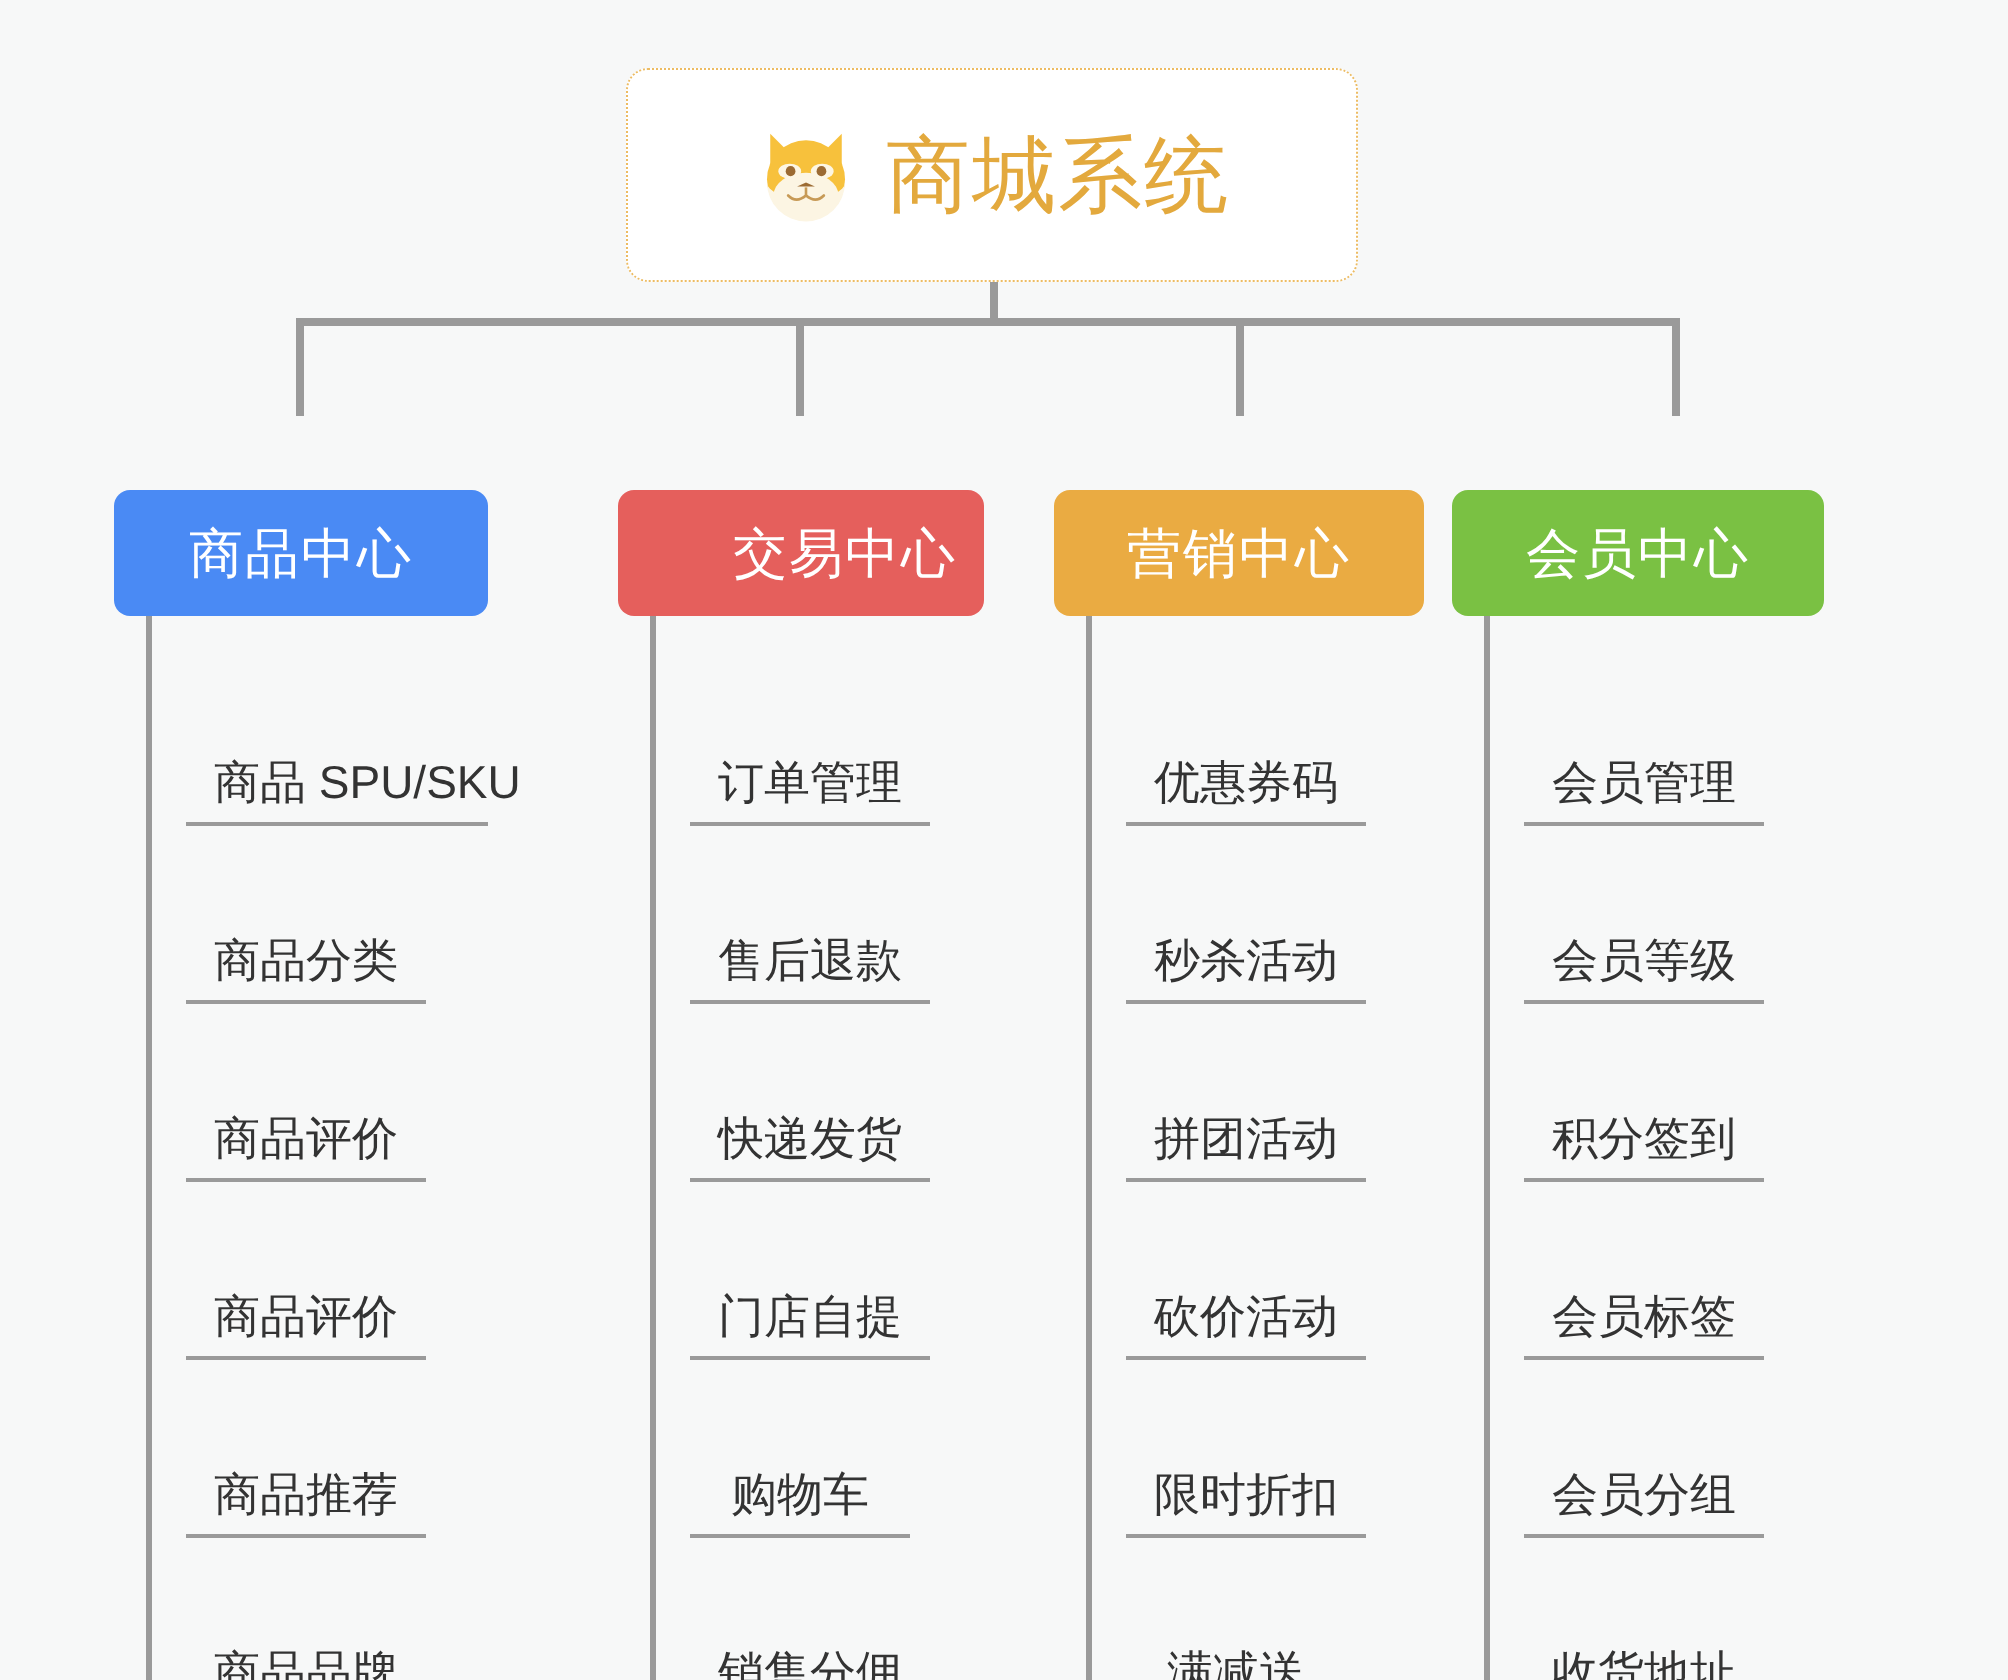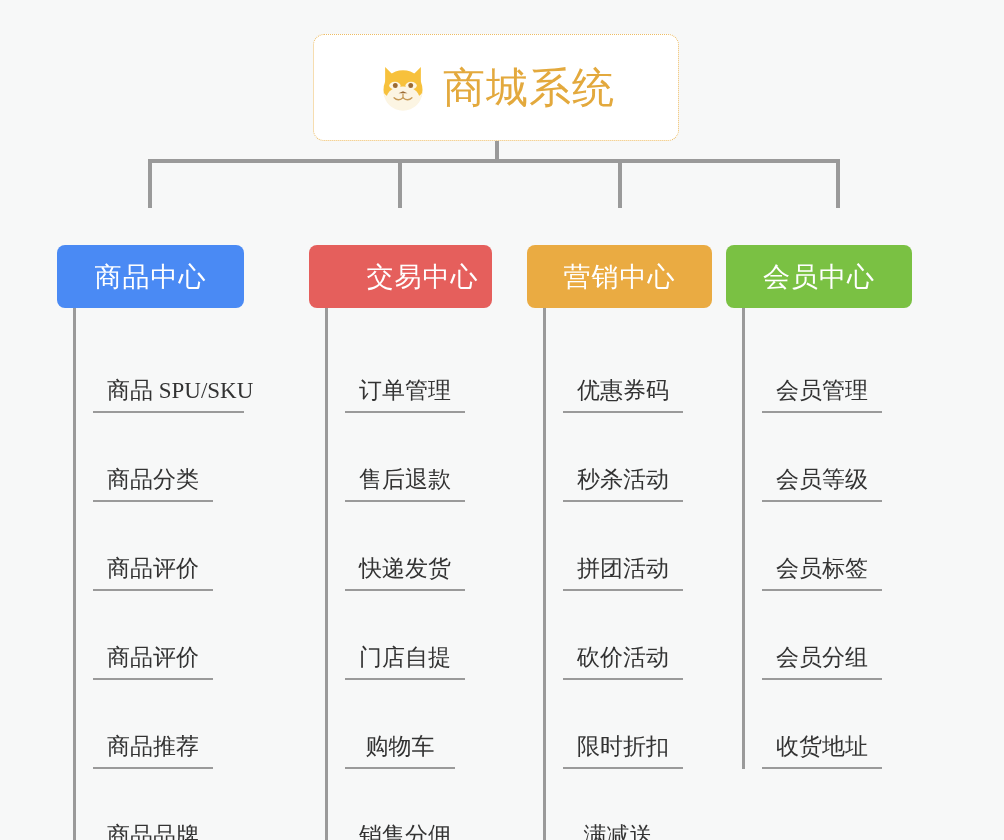--- a/index.html
+++ b/index.html
@@ -10,21 +10,20 @@
     background: #f7f8f8;
     font-family: "Liberation Sans", "DejaVu Sans", sans-serif;
     overflow: hidden;
   }
 
   #mindmap {
     position: relative;
     width: 896px;
     height: 840px;
     background: #f7f8f8;
-    font-family: Liberation Serif, serif;
   }
 
   
   .root-node {
     position: absolute;
     left: 313px;
     top: 34px;
     width: 366px;
     height: 107px;
     background: #ffffff;
@@ -204,20 +203,23 @@
       <div class="branch" style="left: 726px; width: 186px;">
         <div class="branch-header" style="background: rgb(122, 193, 67); width: 186px;">会员中心</div>
         <div class="branch-body">
           <div class="leaf">
             <span class="leaf-label">会员管理</span>
           </div>
           <div class="leaf">
             <span class="leaf-label">会员等级</span>
           </div>
           <div class="leaf">
+            <span class="leaf-label">积分签到</span>
+          </div>
+          <div class="leaf">
             <span class="leaf-label">会员标签</span>
           </div>
           <div class="leaf">
             <span class="leaf-label">会员分组</span>
           </div>
           <div class="leaf">
             <span class="leaf-label">收货地址</span>
           </div>
         </div>
       </div>

